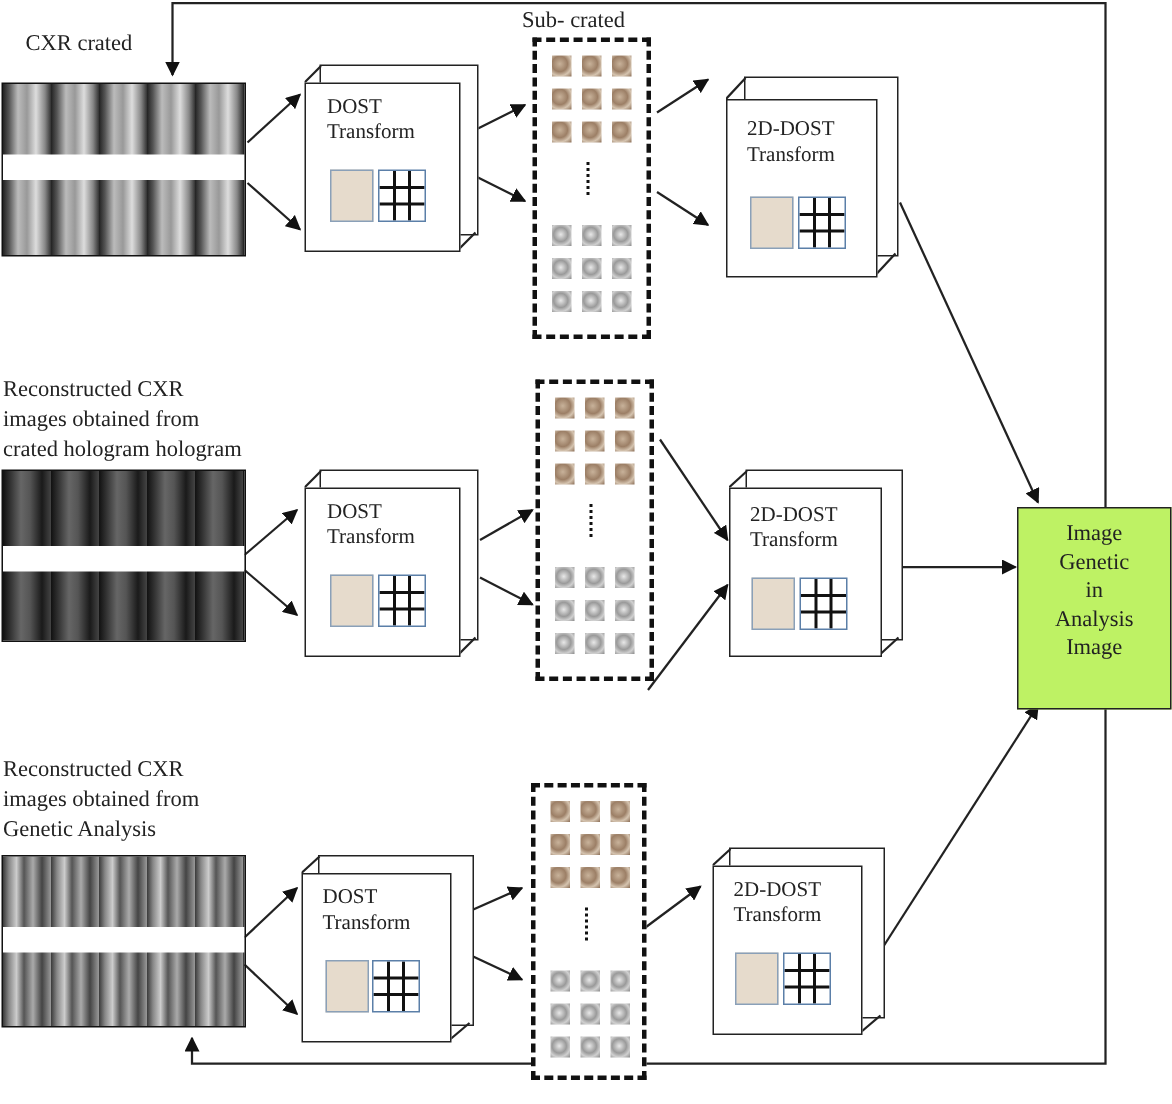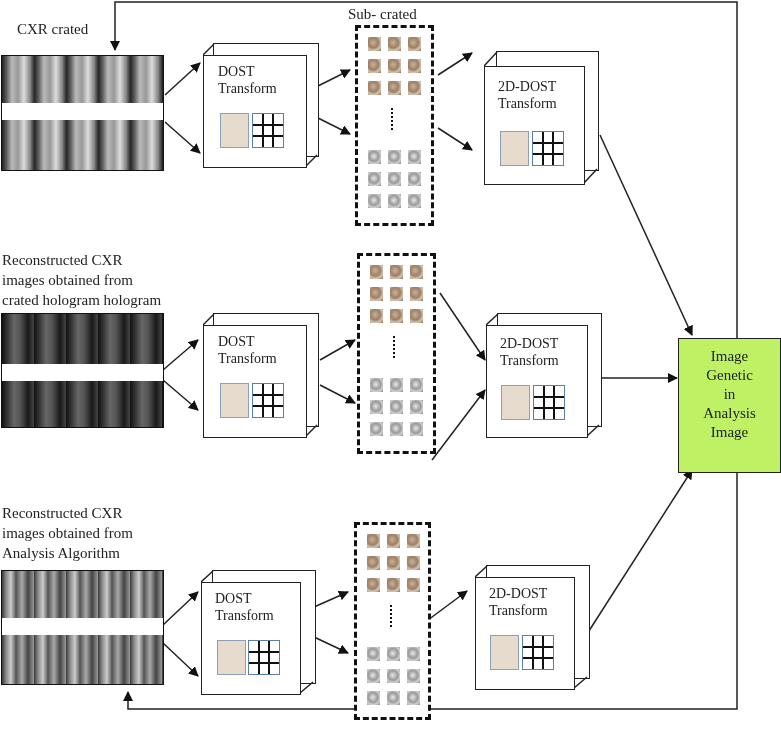--- a/index.html
+++ b/index.html
@@ -173,21 +173,21 @@
   <div style="padding-top:8px;">
     <span>Image</span><br>
     <span>Genetic</span><br>
     <span>in</span><br>
     <span>Analysis</span><br>
     <span>Image</span>
   </div>
 </div>
 
 <div class="lbl" style="left:2px;top:503px;line-height:20px;">
-  <span>Reconstructed CXR</span><br><span>images obtained from</span><br><span>Analysis Algorithm</span>
+  <span>Reconstructed CXR</span><br><span>images obtained from</span><br><span>Genetic Analysis</span>
 </div>
 <div class="cxr" style="left:1px;top:570px;width:161px;height:113px;background:repeating-linear-gradient(90deg,#3a3a3a 0,#888 4px,#ccc 9px,#555 14px,#aaa 20px,#444 26px,#999 32px);">
   <div class="strip" style="top:47px;"></div>
 </div>
 
 <div class="box3d" style="left:201px;top:570px;width:115px;height:125px;">
   <div class="back" style="left:11px;top:0;width:102px;height:112px;"></div>
   <svg style="position:absolute;left:0;top:0" width="120" height="130">
       <line x1="0" y1="12" x2="12" y2="1" stroke="#222" stroke-width="1.5"></line>
       <line x1="99" y1="123" x2="112" y2="112" stroke="#222" stroke-width="1.5"></line>

